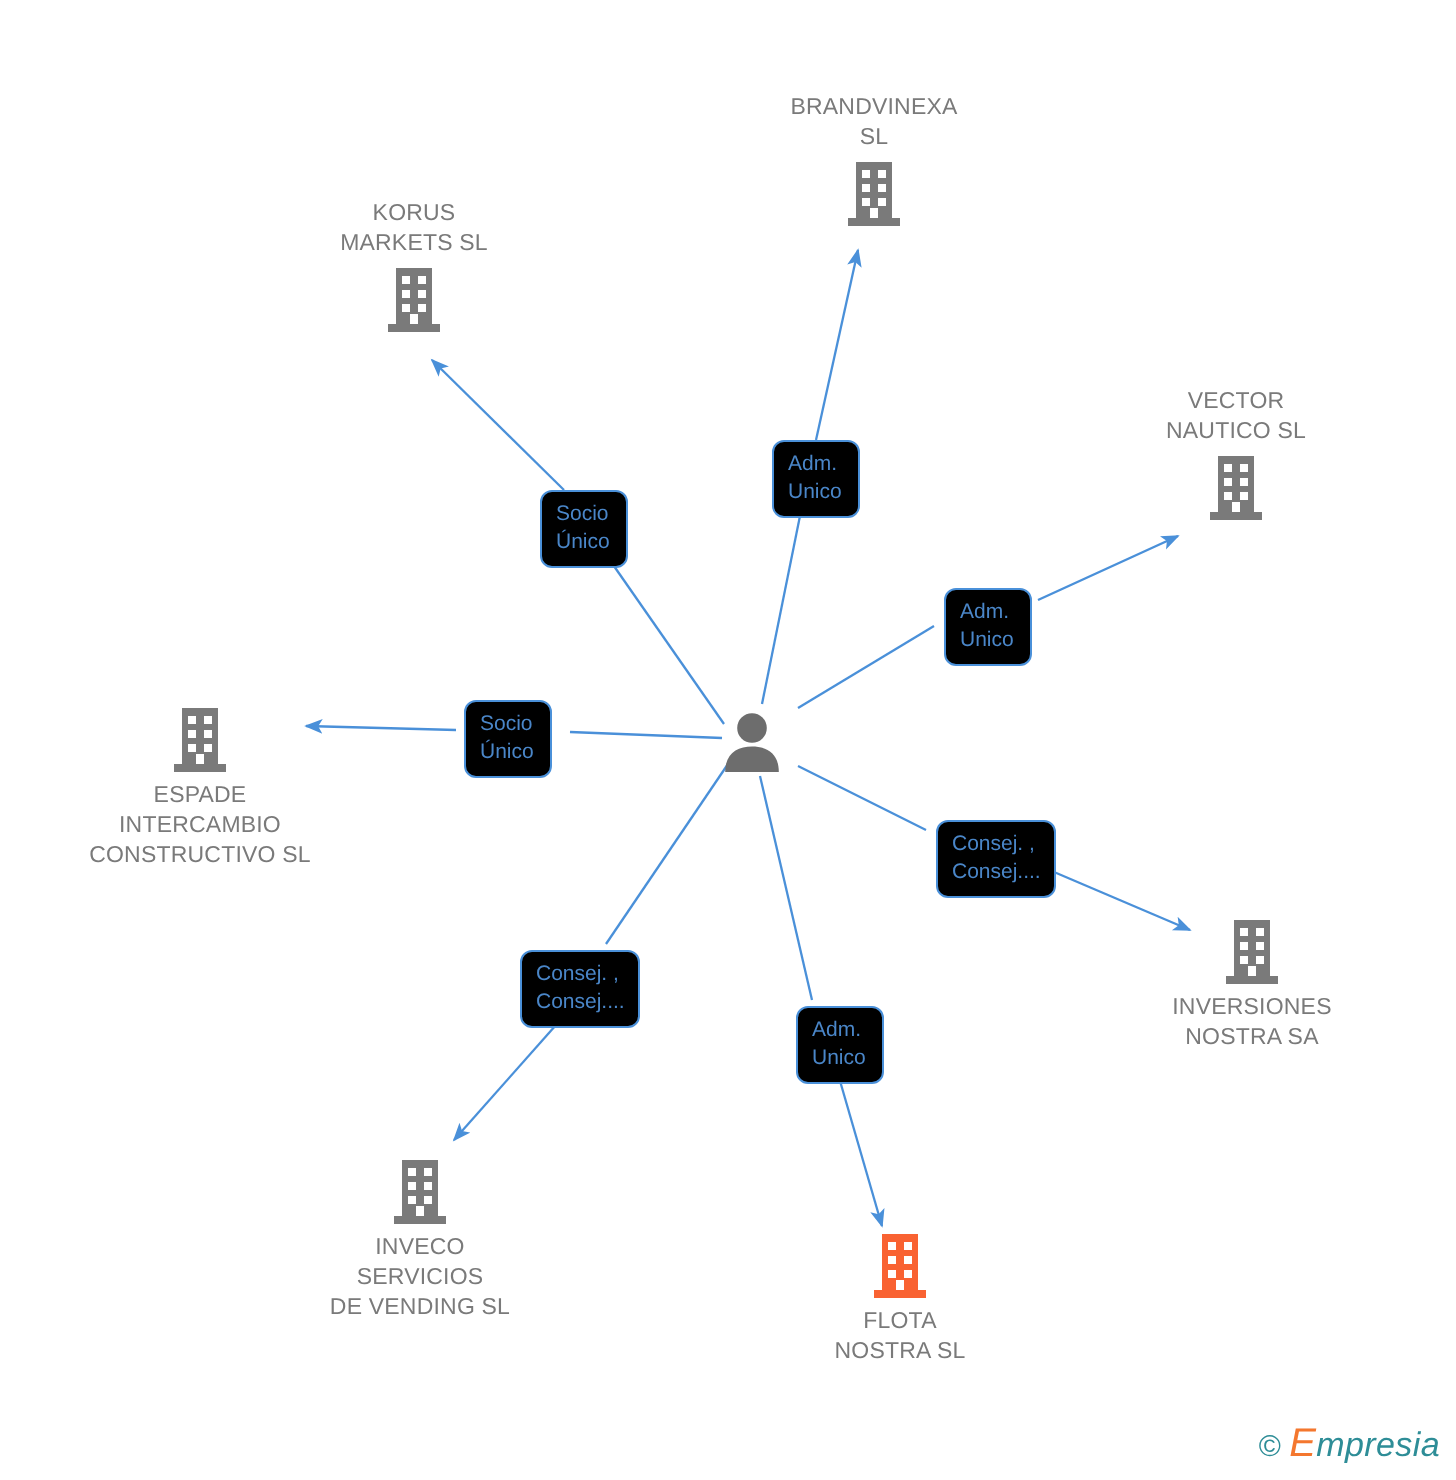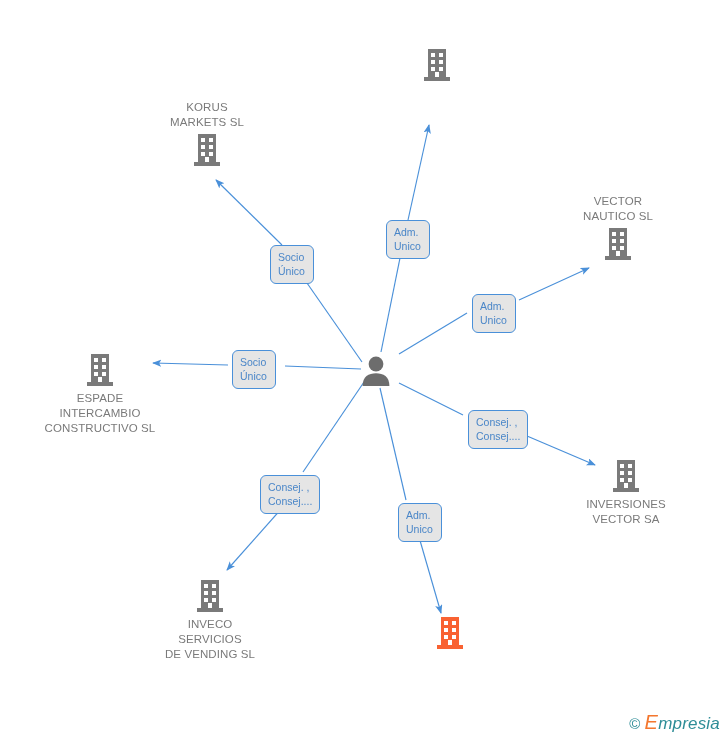--- a/index.html
+++ b/index.html
@@ -17,21 +17,21 @@
   }
   .node.cap-top .cap{margin-bottom:2px;}
   .node.cap-bot .cap{margin-top:3px;}
   .center-node{position:absolute;width:160px;text-align:center;}
   .center-node .cap{
     display:block;color:#7a7a7a;font-size:12.5px;line-height:17px;
     white-space:pre-line;margin-top:2px;
   }
   .edge-label{
     position:absolute;box-sizing:border-box;
-    border:1.2px solid #4a90d9;border-radius:6px;background:#e5e5e5;
+    border:1.2px solid #4a90d9;border-radius:6px;background:#000000;
     color:#4a86c8;font-size:10.5px;line-height:14px;
     padding:4px 7px 5px 7px;text-align:left;white-space:pre-line;
     min-width:44px;
   }
   .wm{
     position:absolute;right:8px;bottom:6px;
     display:flex;align-items:baseline;gap:4px;
     font-size:17px;color:#2e8d97;letter-spacing:.2px;
   }
   .wm .c{font-size:15px;}
@@ -82,20 +82,22 @@
       <rect x="9" y="13" width="4" height="4" fill="#fff"></rect>
         <rect x="17" y="13" width="4" height="4" fill="#fff"></rect>
       <rect x="9" y="20" width="4" height="4" fill="#fff"></rect>
         <rect x="17" y="20" width="4" height="4" fill="#fff"></rect>
       <rect x="13" y="25" width="4" height="5" fill="#fff"></rect>
     </svg>
   </span>
 </div>
 
 <div class="node cap-top" style="left:362px;top:47px;">
+  <span class="cap">BRANDVINEXA
+SL</span>
   <span class="bld">
     <svg width="30" height="36" viewBox="0 0 30 36" aria-hidden="true">
       <rect x="6" y="2" width="18" height="28" fill="#7a7a7a"></rect>
       <rect x="2" y="30" width="26" height="4" fill="#7a7a7a"></rect>
       <rect x="9" y="6" width="4" height="4" fill="#fff"></rect>
         <rect x="17" y="6" width="4" height="4" fill="#fff"></rect>
       <rect x="9" y="13" width="4" height="4" fill="#fff"></rect>
         <rect x="17" y="13" width="4" height="4" fill="#fff"></rect>
       <rect x="9" y="20" width="4" height="4" fill="#fff"></rect>
         <rect x="17" y="20" width="4" height="4" fill="#fff"></rect>
@@ -149,21 +151,21 @@
       <rect x="9" y="6" width="4" height="4" fill="#fff"></rect>
         <rect x="17" y="6" width="4" height="4" fill="#fff"></rect>
       <rect x="9" y="13" width="4" height="4" fill="#fff"></rect>
         <rect x="17" y="13" width="4" height="4" fill="#fff"></rect>
       <rect x="9" y="20" width="4" height="4" fill="#fff"></rect>
         <rect x="17" y="20" width="4" height="4" fill="#fff"></rect>
       <rect x="13" y="25" width="4" height="5" fill="#fff"></rect>
     </svg>
   </span>
   <span class="cap">INVERSIONES
-VECTOR SA</span>
+NOSTRA SA</span>
 </div>
 
 <div class="node cap-bot" style="left:135px;top:578px;">
   <span class="bld">
     <svg width="30" height="36" viewBox="0 0 30 36" aria-hidden="true">
       <rect x="6" y="2" width="18" height="28" fill="#7a7a7a"></rect>
       <rect x="2" y="30" width="26" height="4" fill="#7a7a7a"></rect>
       <rect x="9" y="6" width="4" height="4" fill="#fff"></rect>
         <rect x="17" y="6" width="4" height="4" fill="#fff"></rect>
       <rect x="9" y="13" width="4" height="4" fill="#fff"></rect>
@@ -185,20 +187,22 @@
       <rect x="2" y="30" width="26" height="4" fill="#f96232"></rect>
       <rect x="9" y="6" width="4" height="4" fill="#fff"></rect>
         <rect x="17" y="6" width="4" height="4" fill="#fff"></rect>
       <rect x="9" y="13" width="4" height="4" fill="#fff"></rect>
         <rect x="17" y="13" width="4" height="4" fill="#fff"></rect>
       <rect x="9" y="20" width="4" height="4" fill="#fff"></rect>
         <rect x="17" y="20" width="4" height="4" fill="#fff"></rect>
       <rect x="13" y="25" width="4" height="5" fill="#fff"></rect>
     </svg>
   </span>
+  <span class="cap">FLOTA
+NOSTRA  SL</span>
 </div>
 
 <div class="center-node" style="left:296px;top:355px;">
   <span class="bld">
     <svg width="34" height="32" viewBox="0 0 34 32" aria-hidden="true">
       <circle cx="17" cy="9" r="7.4" fill="#6d6d6d"></circle>
       <path d="M3.6,31 C3.6,21.6 9.6,18.2 17,18.2 C24.4,18.2 30.4,21.6 30.4,31 Z" fill="#6d6d6d"></path>
     </svg>
   </span>
 </div>

